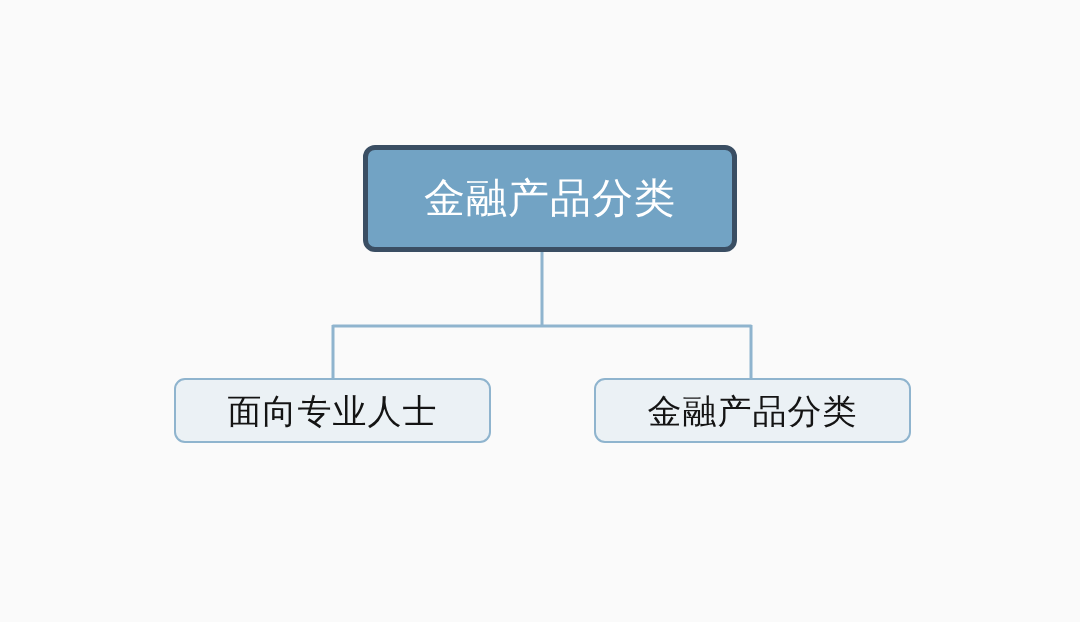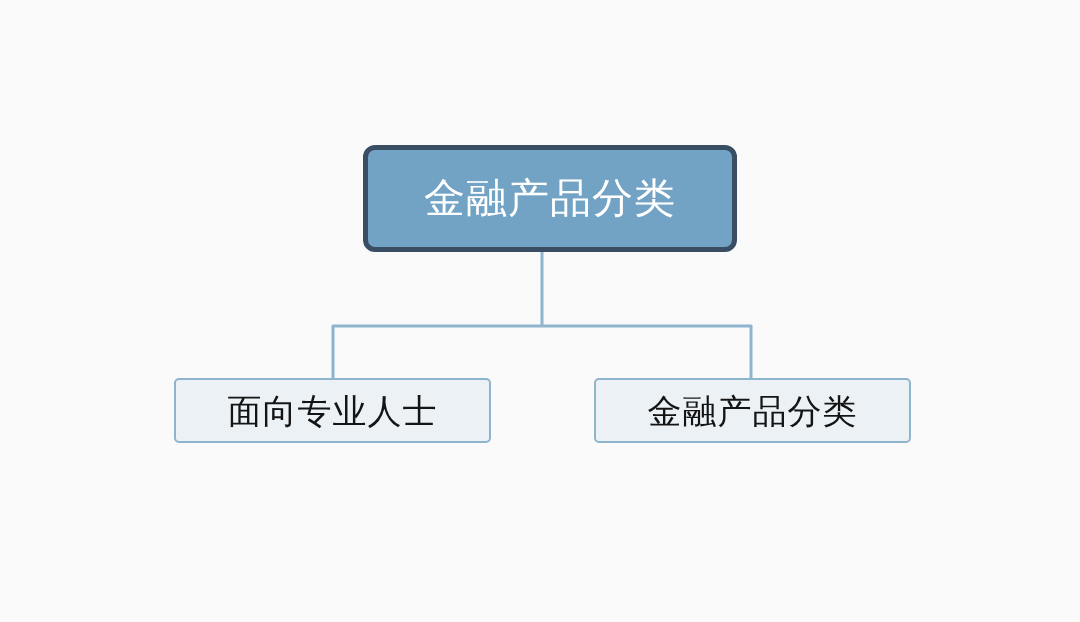--- a/index.html
+++ b/index.html
@@ -61,21 +61,21 @@
     font-weight: 400;
   }
 
   
   .node-child {
     top: 378px;
     width: 317px;
     height: 65px;
     background: #ebf1f5;
     border: 2px solid #8fb4ce;
-    border-radius: 5px;
+    border-radius: 11px;
     justify-content: center;
   }
   .node-child .node-label {
     color: #141414;
     font-size: 34px;
     line-height: 1;
     letter-spacing: 1px;
     font-weight: 400;
   }
   .node-child-left  { left: 174px; }

